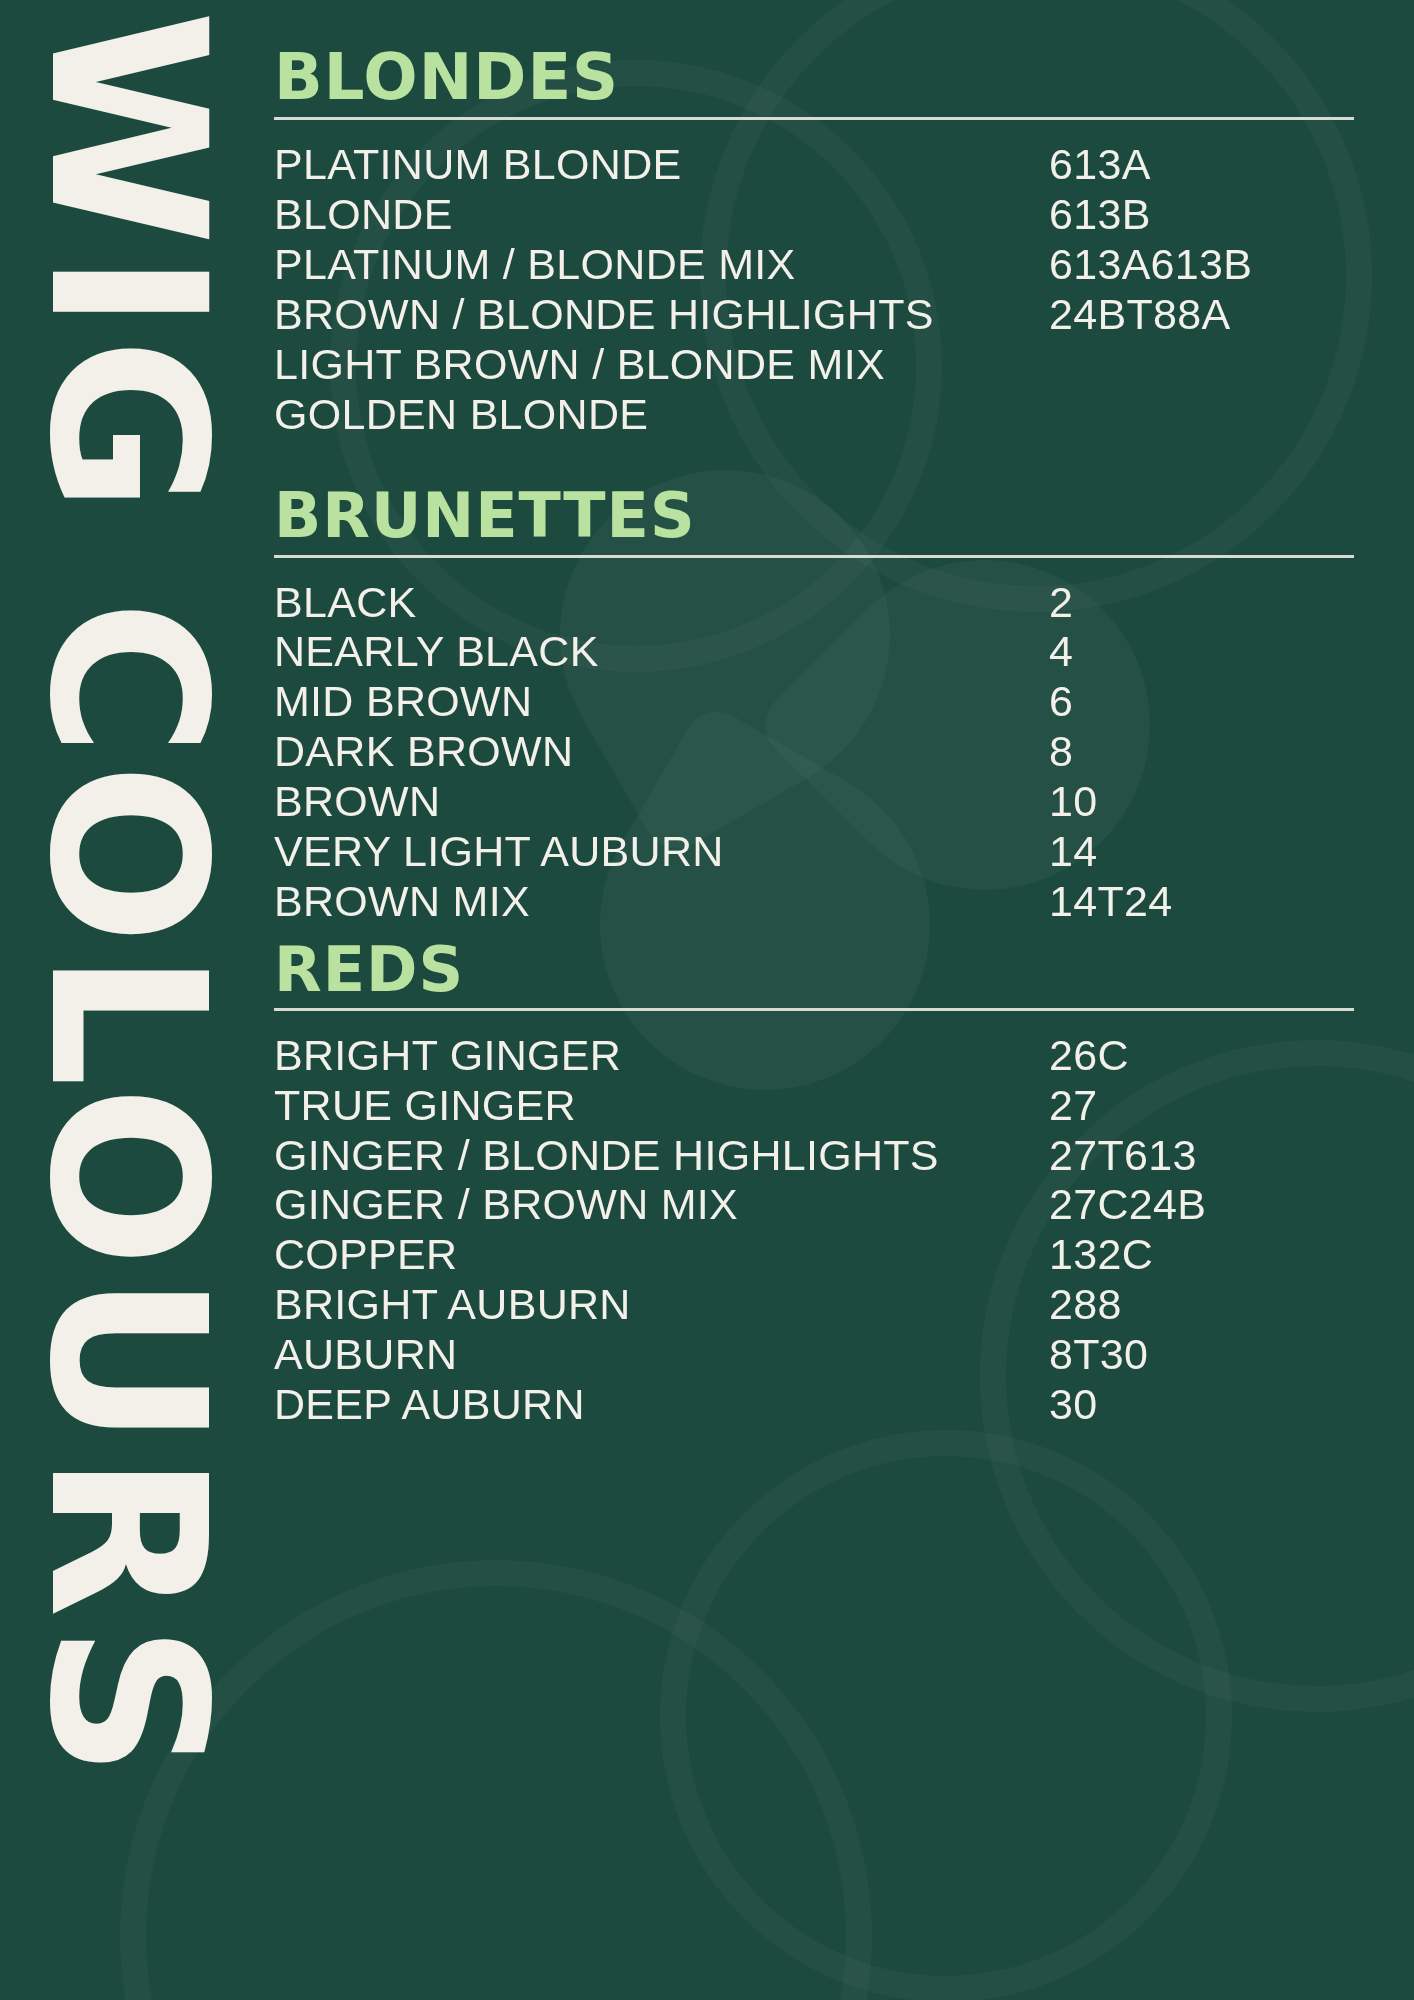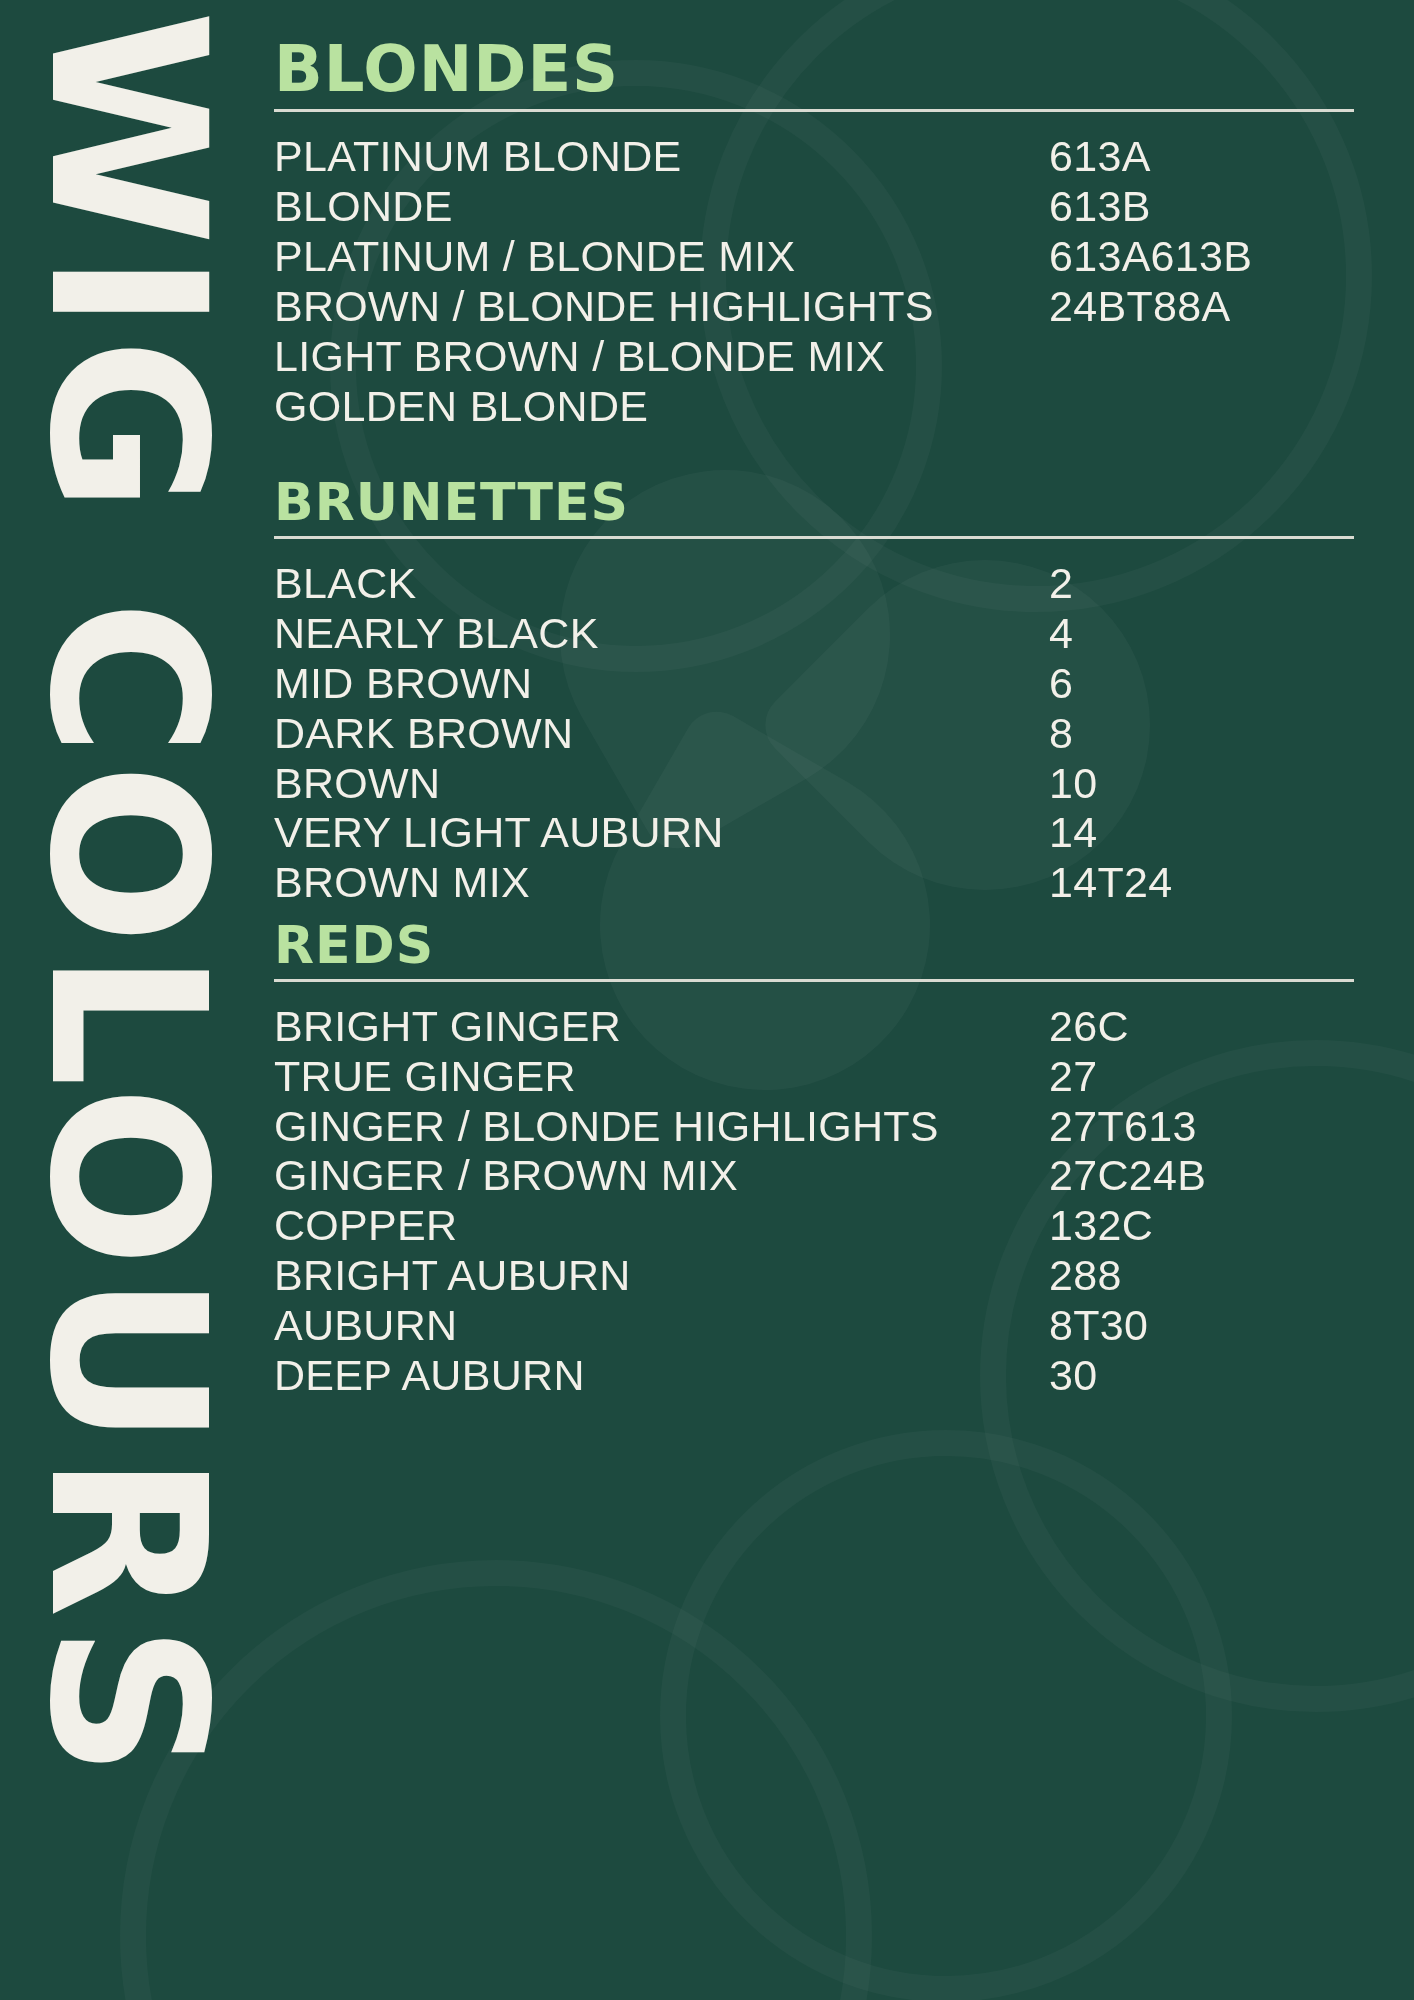--- a/index.html
+++ b/index.html
@@ -52,33 +52,33 @@
     font-size: 214px;
     letter-spacing: 6px;
     color: #f2f0e9;
     line-height: 1;
   }
 
   
   #content {
     position: absolute;
     left: 262px;
-    top: 8px;
+    top: 16px;
     width: 1120px;
     height: 1468px;
     z-index: 4;
   }
 
   .section {
     margin-bottom: 10px;
   }
   .section-heading {
     font-family: "DejaVu Sans", sans-serif;
     font-weight: 700;
-    font-size: 52px;
+    font-size: 62px;
     letter-spacing: 1px;
     color: #b9e2a0;
     line-height: 1.05;
     margin: 0 0 6px 12px;
   }
   .rule {
     height: 3px;
     background: #e9e7de;
     margin: 0 28px 20px 12px;
     opacity: .92;

